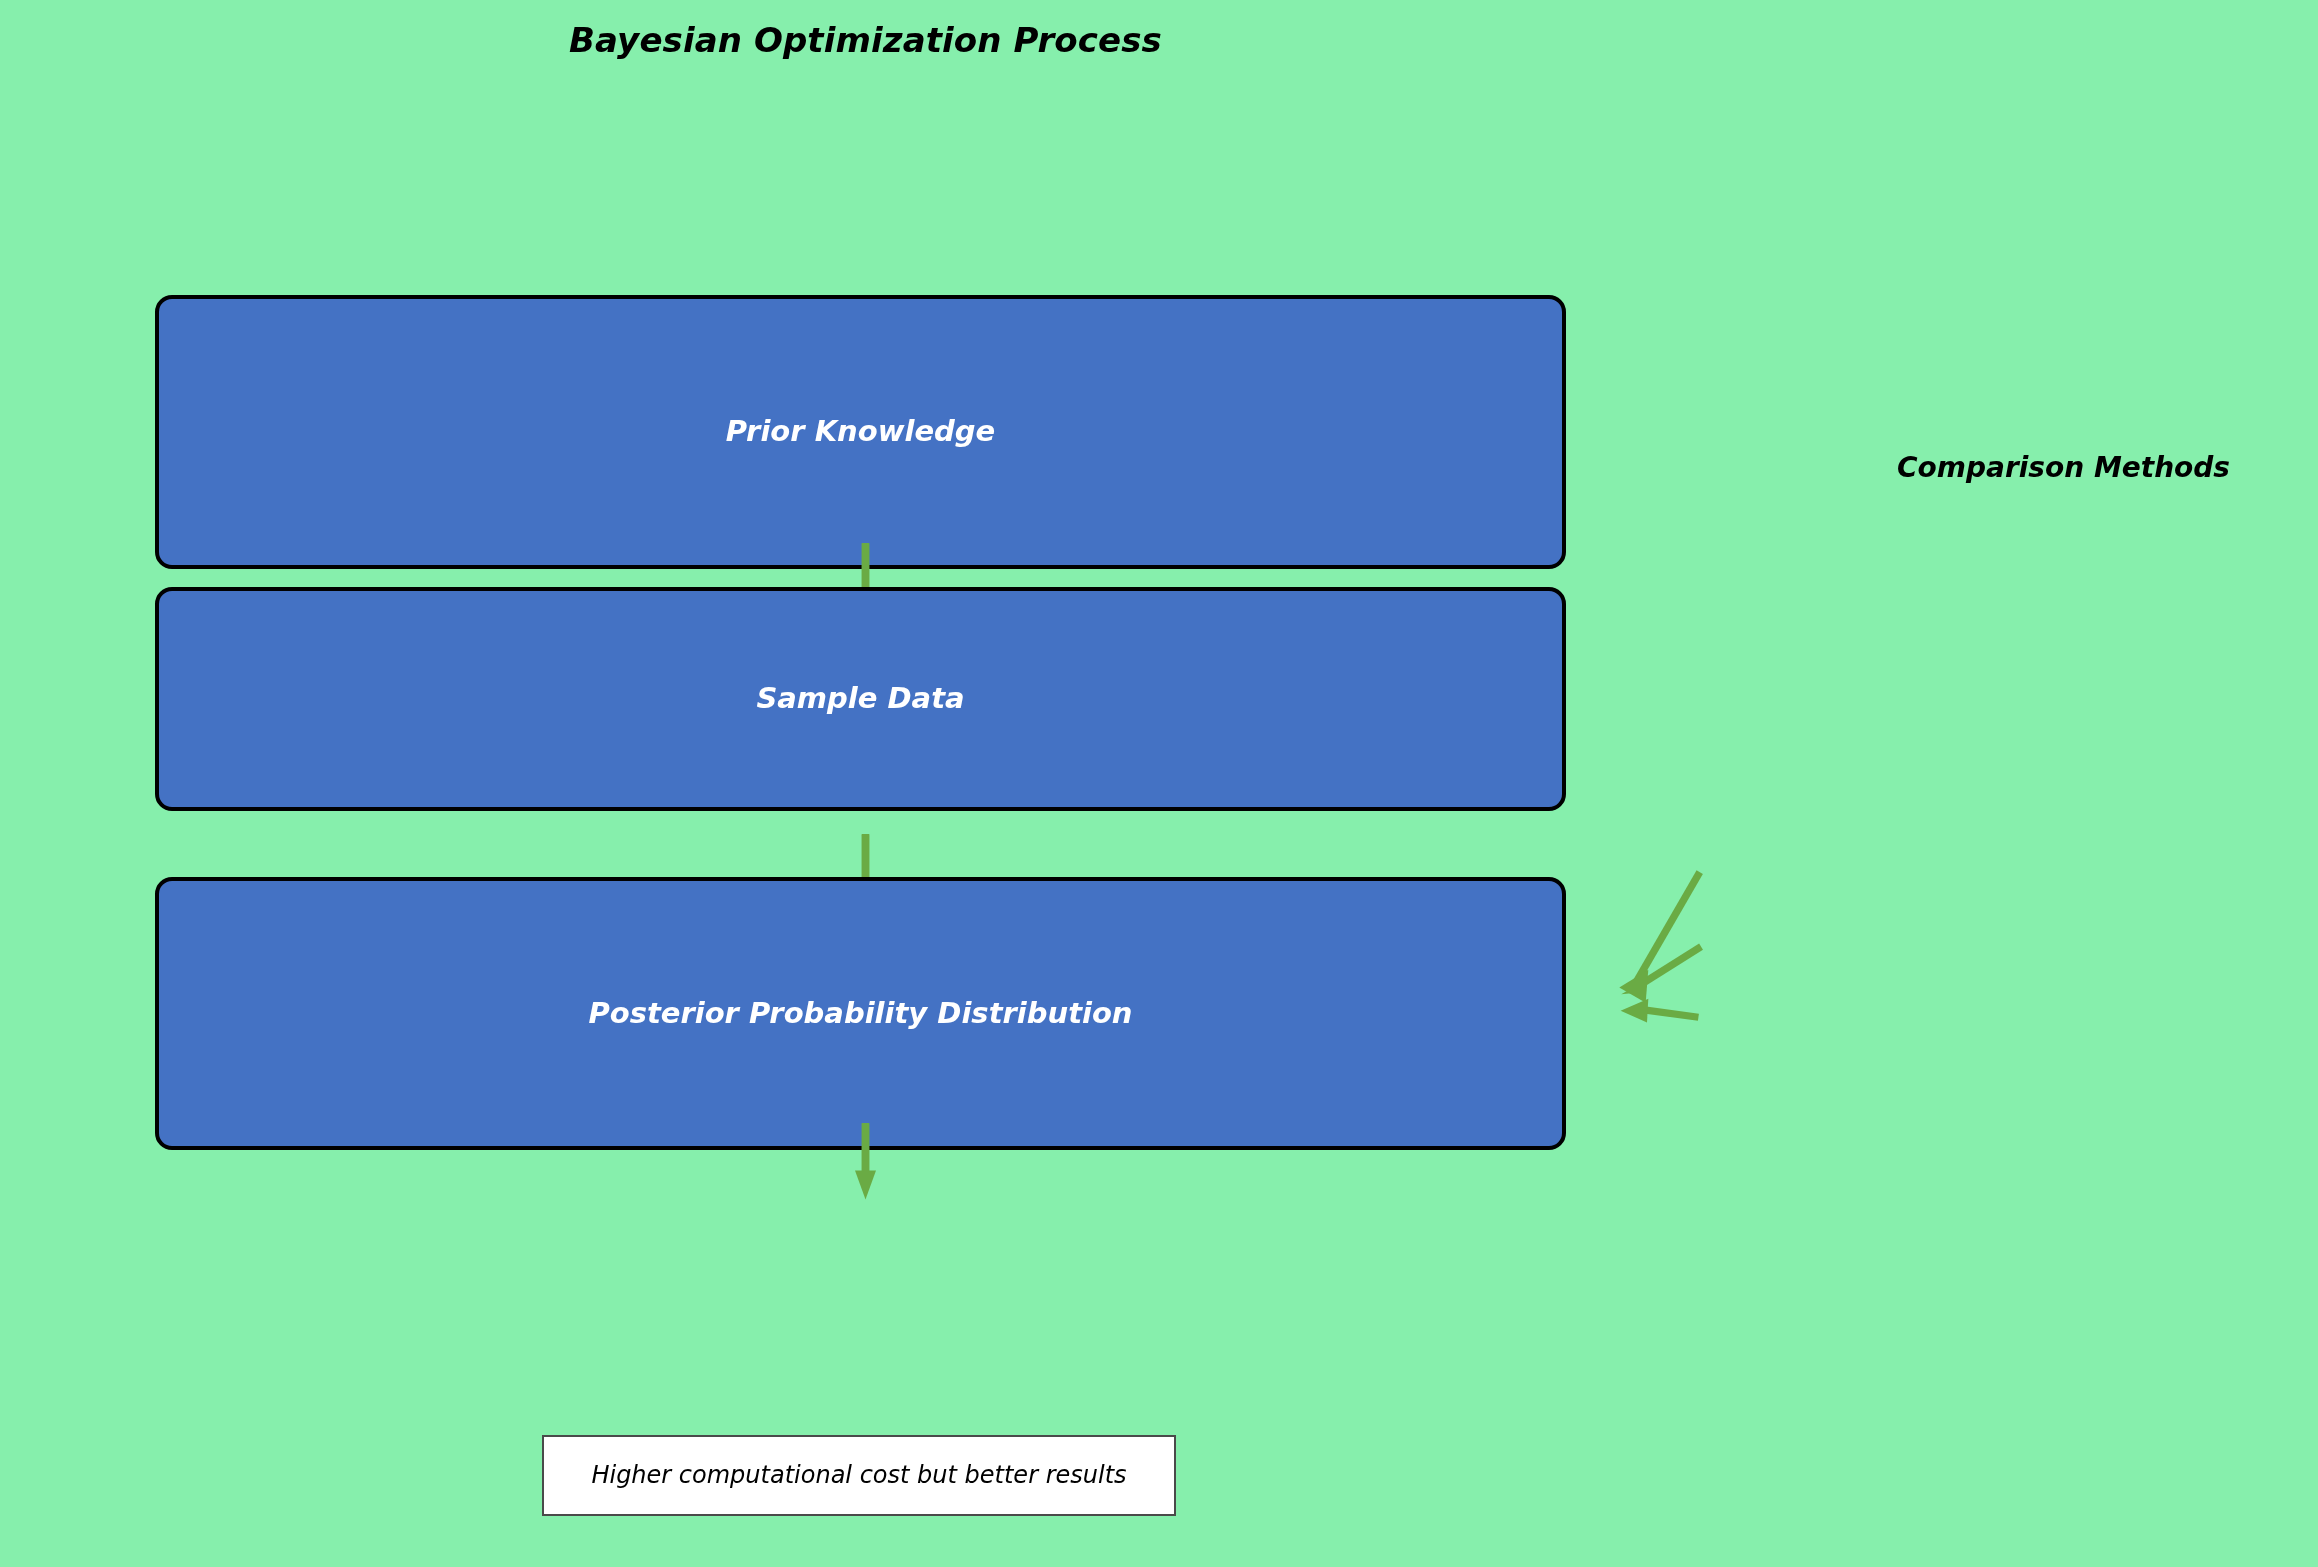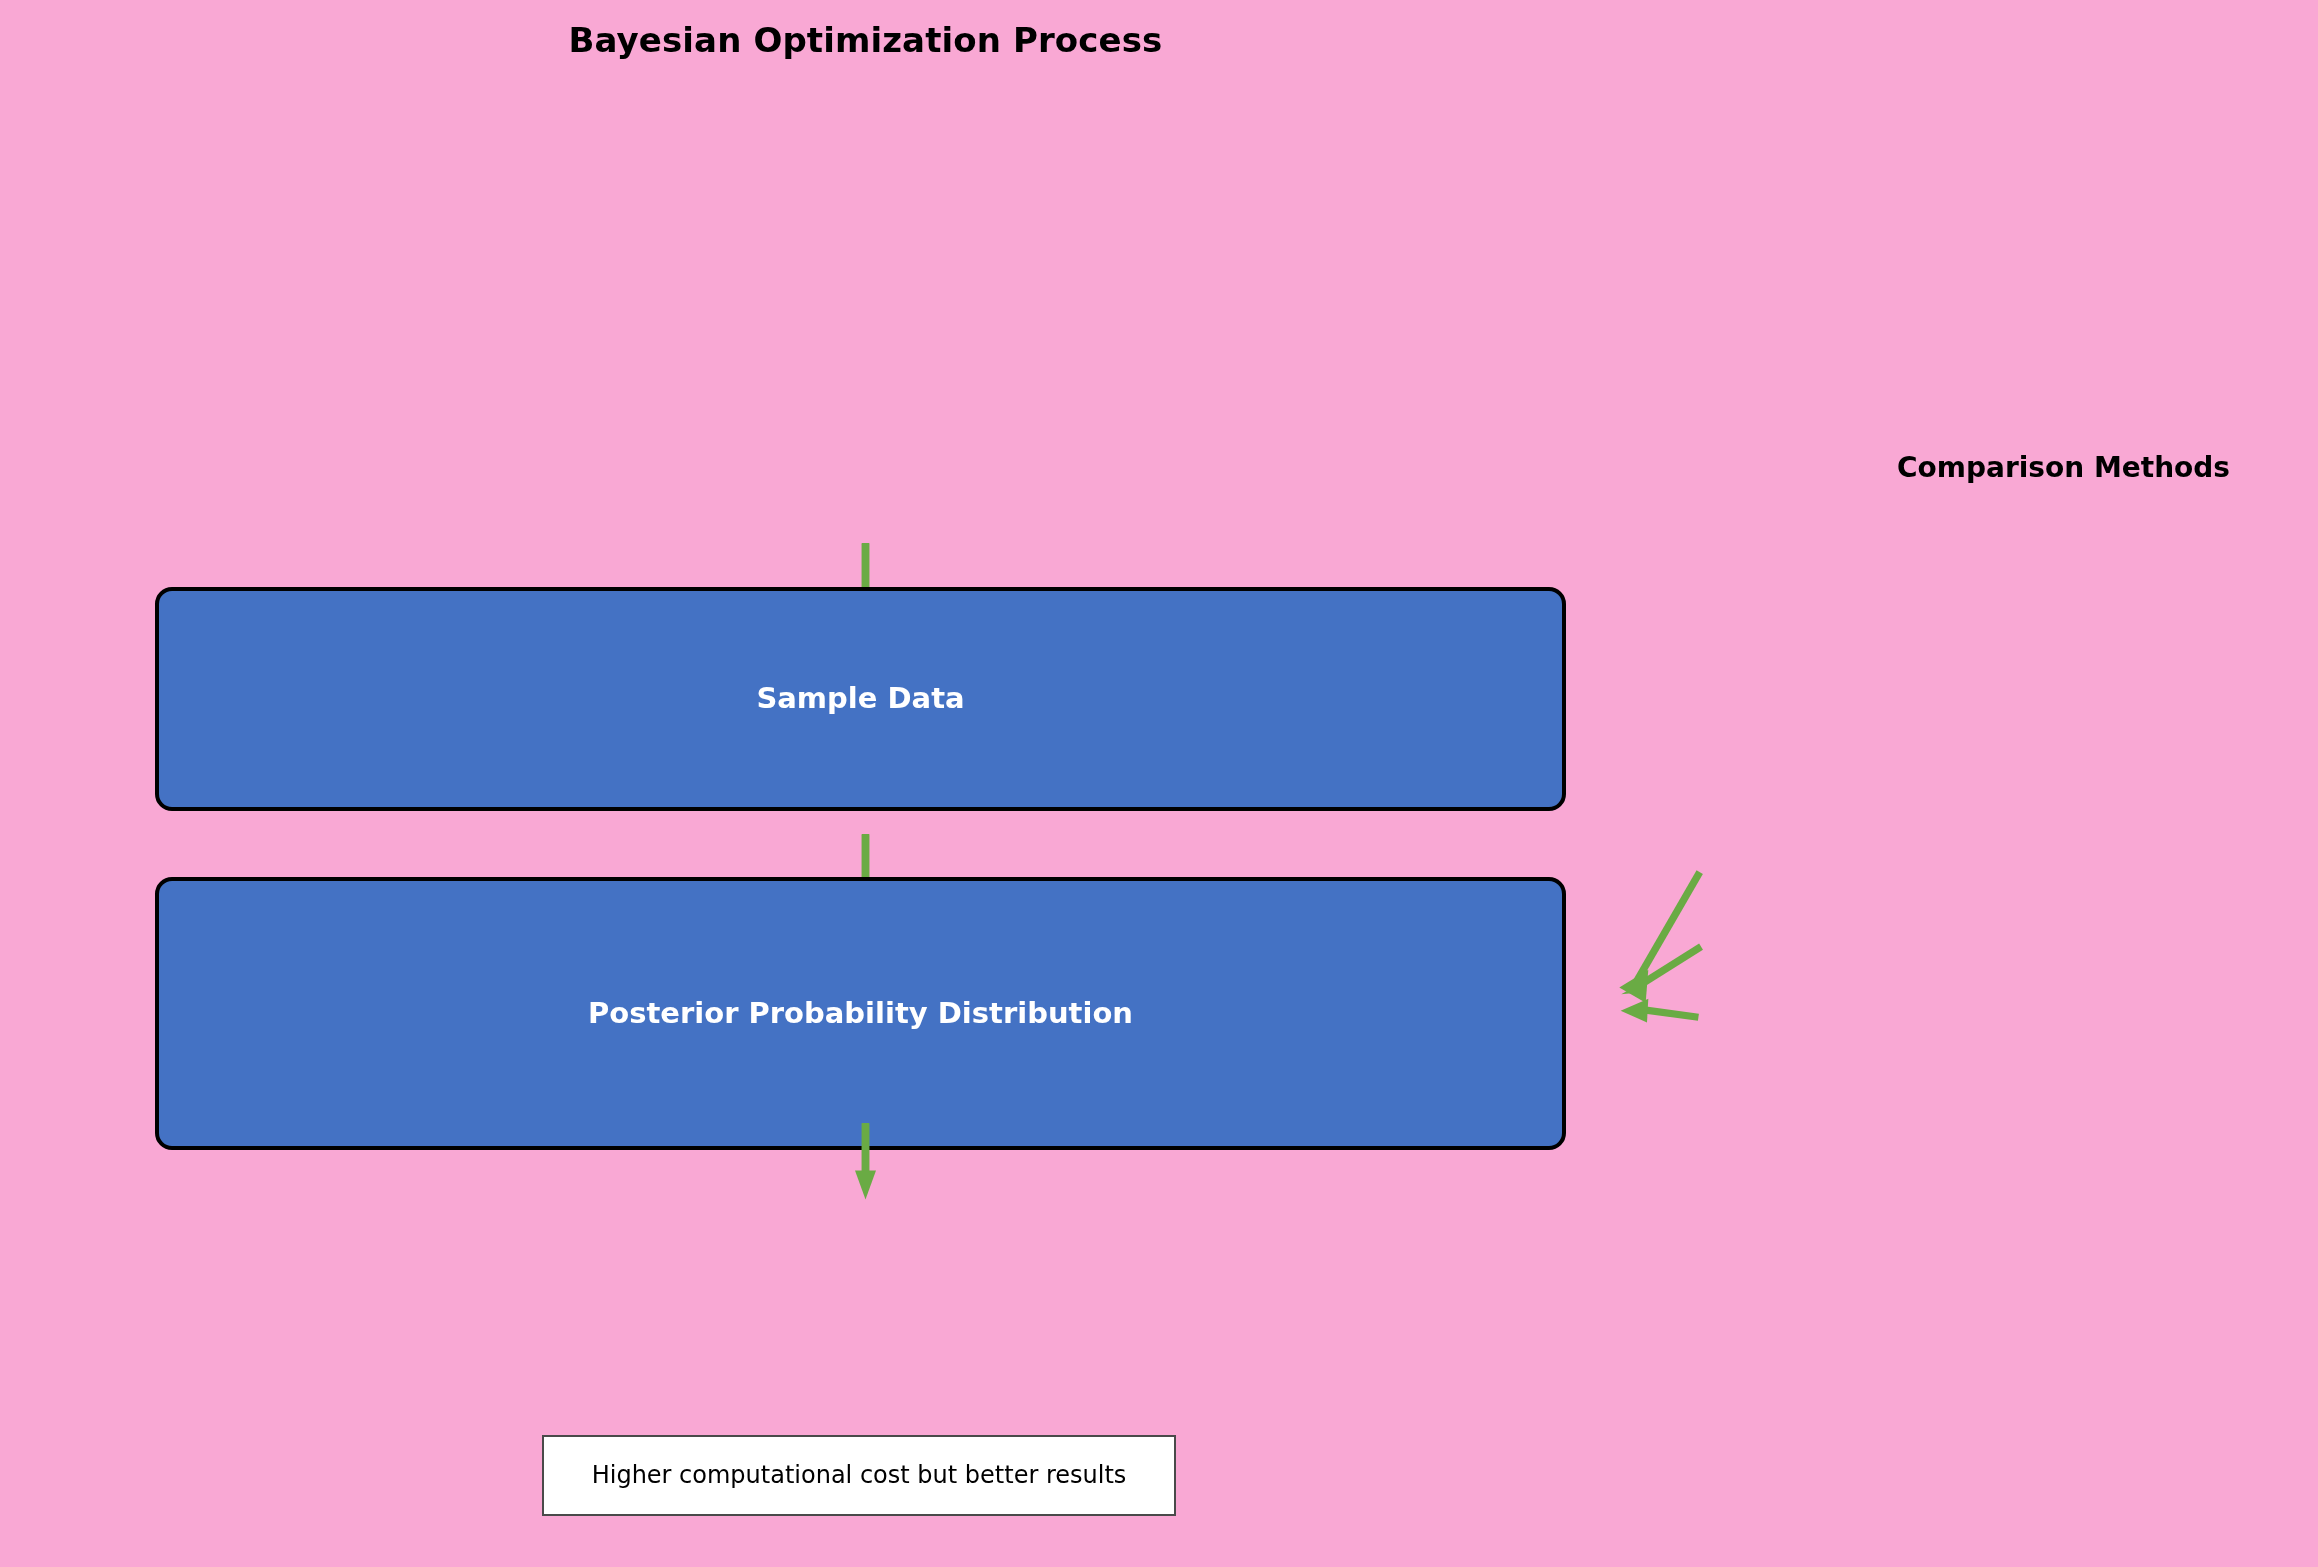--- a/index.html
+++ b/index.html
@@ -8,22 +8,23 @@
     padding: 0;
     background: #ffffff;
   }
   body {
     font-family: "DejaVu Sans", sans-serif;
   }
   #canvas {
     position: relative;
     width: 2319px;
     height: 1568px;
-    background: #f9a8d4;
+    background: #86efac;
     overflow: hidden;
+    font-style: italic;
   }
 
   
   #title {
     position: absolute;
     left: 0;
     top: 20px;
     width: 1731px;
     text-align: center;
     font-size: 34px;
@@ -115,20 +116,23 @@
   }
   .nowrap-line { display: block; white-space: nowrap; }
 </style>
 </head>
 <body>
 
 <div id="canvas">
 
   <div id="title">Bayesian Optimization Process</div>
 
+  <div class="flow-box box-blue" id="box-0">
+    <span class="box-label">Prior Knowledge</span>
+  </div>
 
   <div class="flow-arrow" id="flow-arrow-0">
     <svg width="21" height="79" viewBox="0 0 32 120" xmlns="http://www.w3.org/2000/svg">
       <line x1="16" y1="2" x2="16" y2="82" stroke="#6AAB44" stroke-width="12" stroke-linecap="round"></line>
       <polygon points="16,118 0,74 32,74" fill="#6AAB44"></polygon>
     </svg>
   </div>
 
   <div class="flow-box box-blue" id="box-1">
     <span class="box-label">Sample Data</span>

